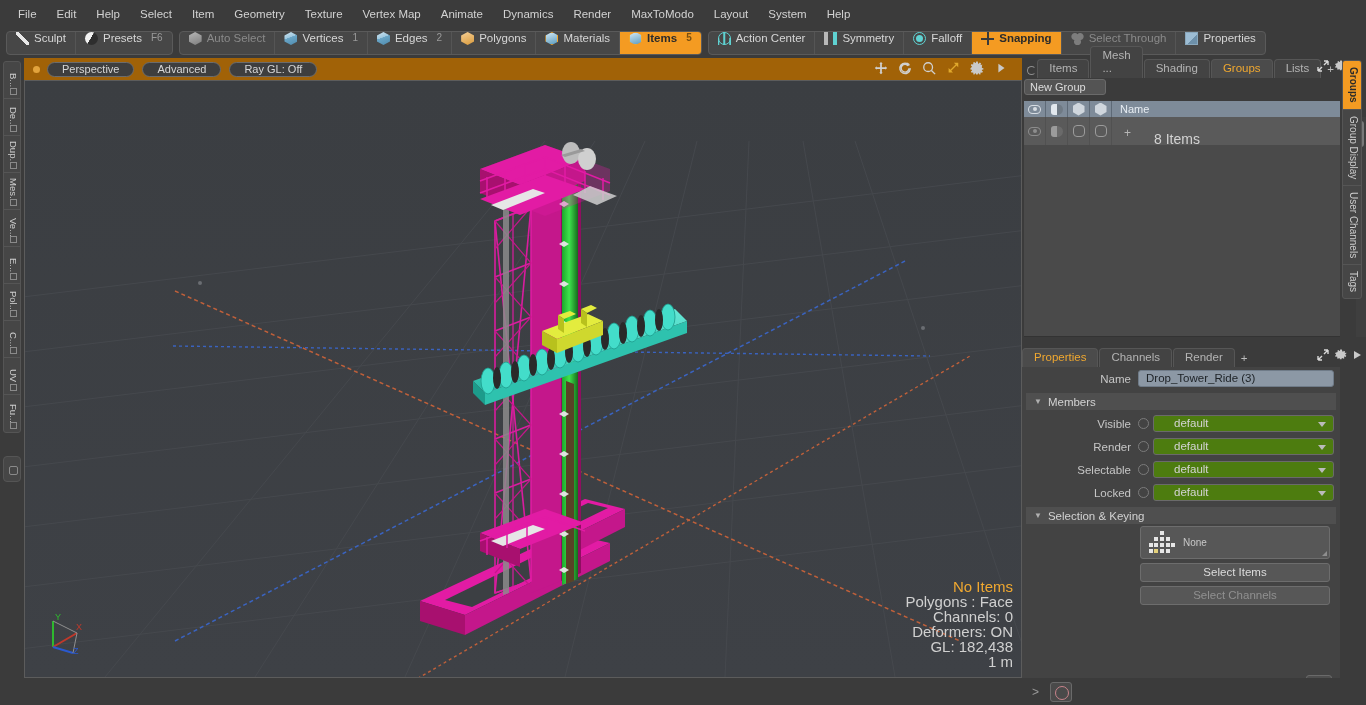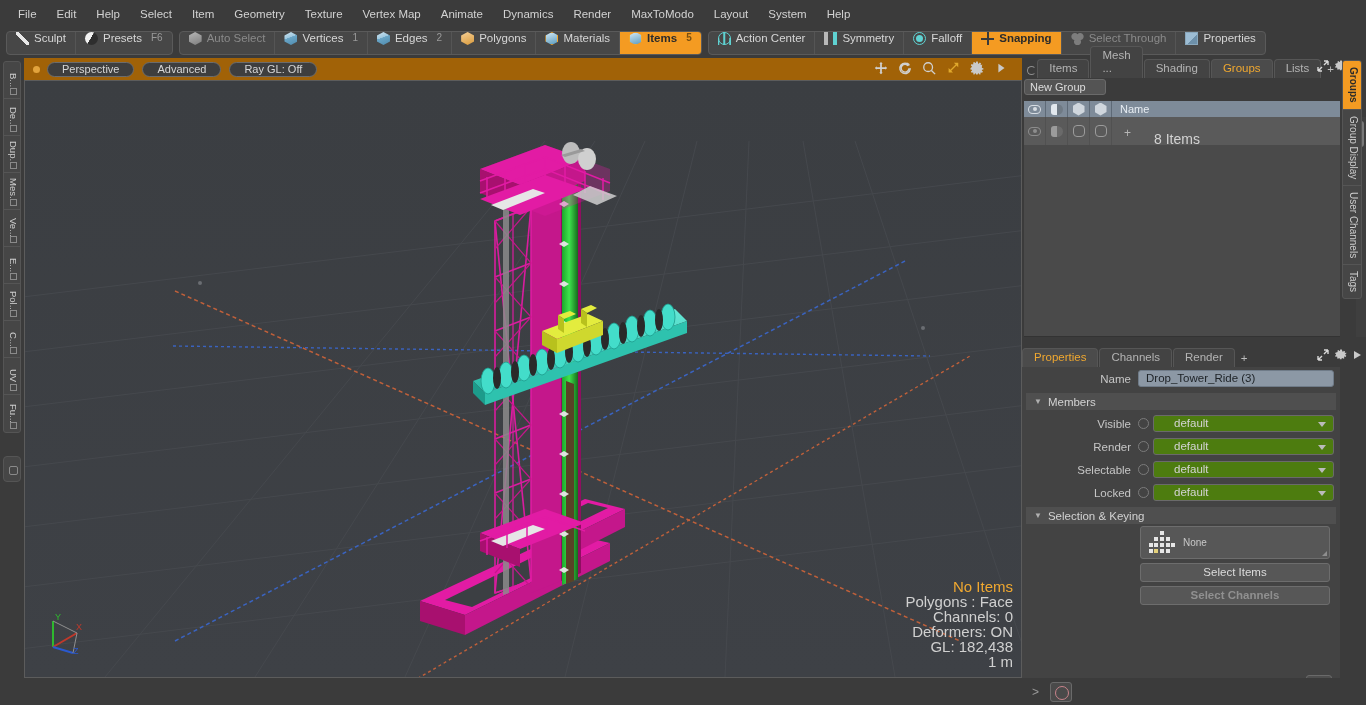--- a/index.html
+++ b/index.html
@@ -218,21 +218,21 @@
     position:relative;
   }
   .dotmat { width:26px; height:26px; margin-left:8px; position:relative; }
   .selbox .vtxt { color:#c8c8c8; font-size:10px; margin-left:8px; }
   .selbox:after{content:"";position:absolute;right:2px;bottom:2px;border-left:5px solid transparent;border-bottom:5px solid #8e8e8e;}
   .btnp {
     margin-left:118px; margin-top:4px; width:190px; height:19px;
     background:#575757; border:1px solid #6d6d6d; border-radius:3px;
     color:#dcdcdc; font-size:11.5px; line-height:17px; text-align:center;
   }
-  .btnp.dim { color:#909090;font-weight:bold; }
+  .btnp.dim { color:#909090; }
   .btnmore {
     position:absolute; right:8px; top:293px; width:26px; height:18px;
     background:#4f4f4f; border:1px solid #6a6a6a; border-radius:3px;
     color:#9fb0bd; font-size:11px; line-height:16px; text-align:center; letter-spacing:-1px;
   }
 
   .vtabs-right {
     position:absolute; left:320px; top:2px; width:20px;
     border:1px solid #555; border-radius:3px; overflow:hidden; background:#464646;
   }

